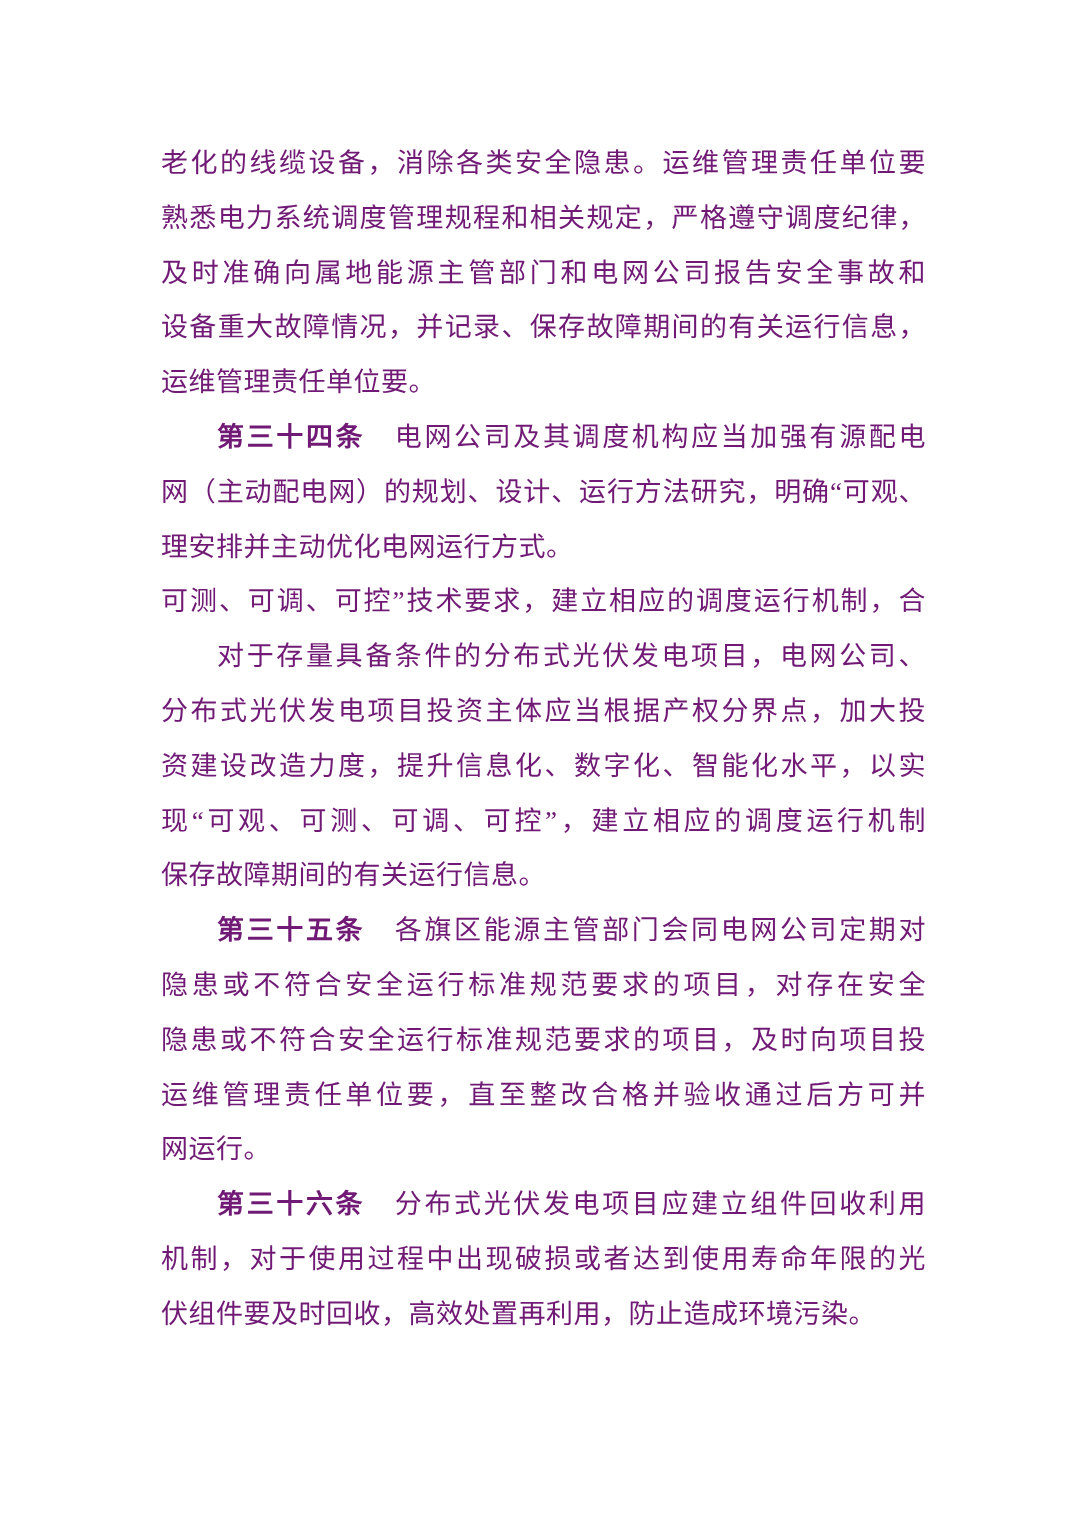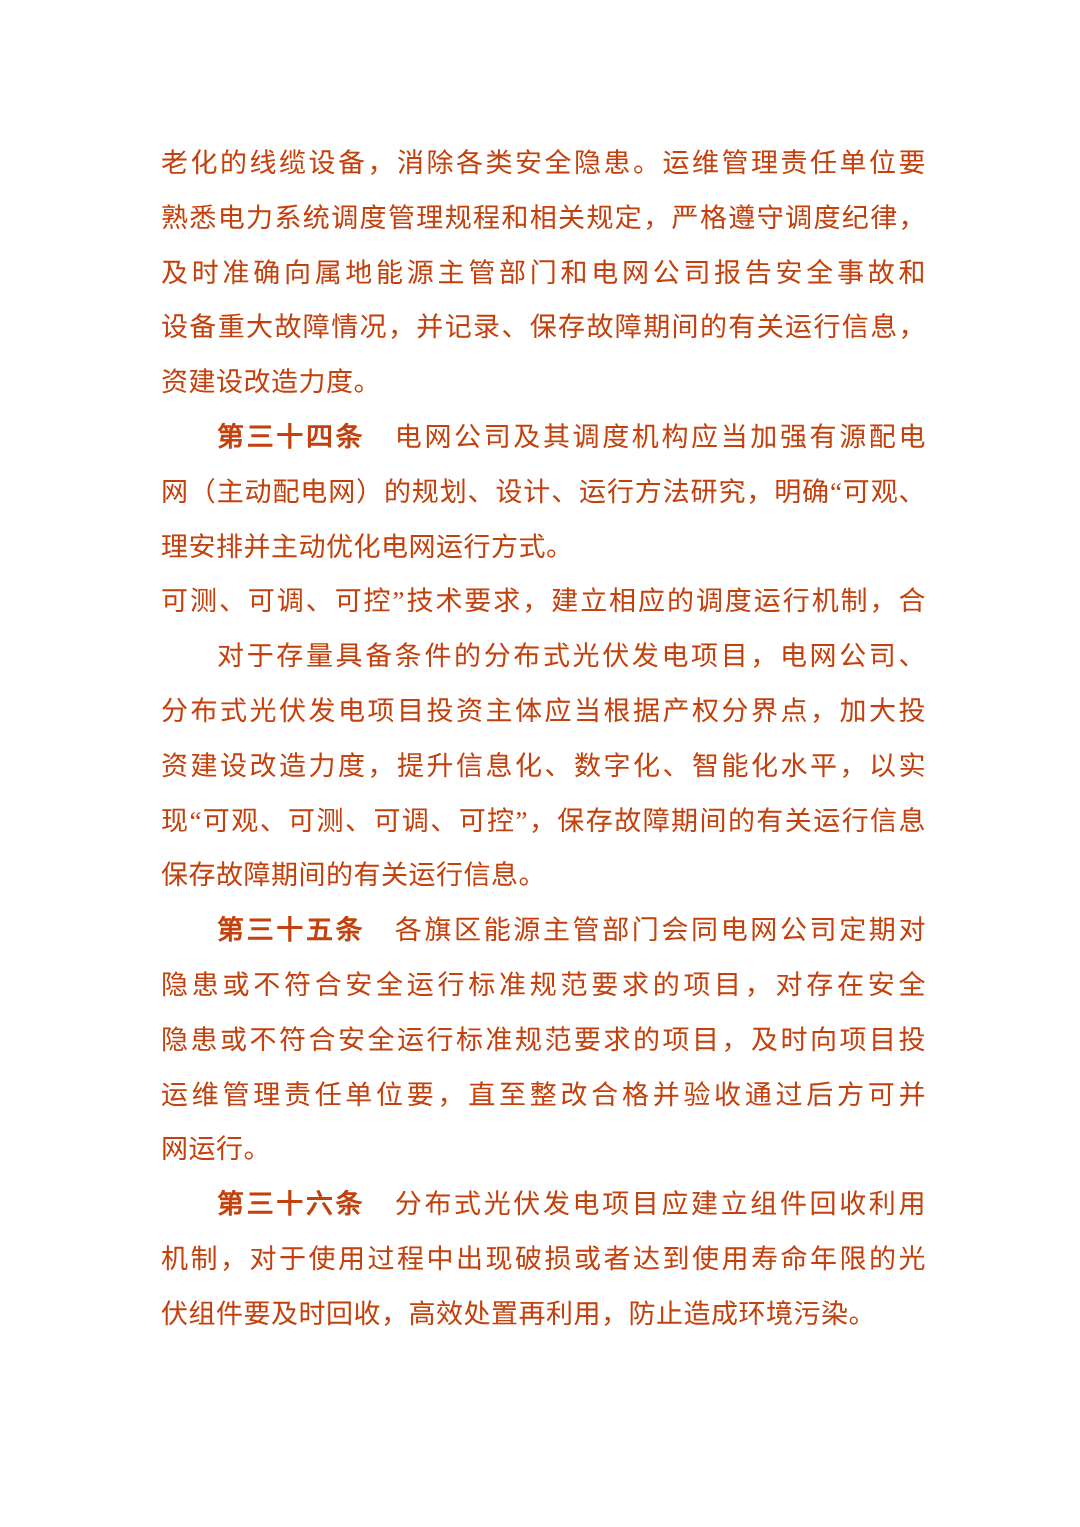--- a/index.html
+++ b/index.html
@@ -17,21 +17,21 @@
   .text-column {
     position: absolute;
     left: 161px;
     top: 136px;
     width: 765px;
   }
   .line {
     font-family: "Liberation Serif", "DejaVu Serif", serif;
     font-size: 27px;
     line-height: 54.8px;
-    color: #c2410c;
+    color: #701a75;
     text-align: justify;
     text-align-last: justify;
     letter-spacing: 0.5px;
   }
   .line.end {
     text-align-last: left;
   }
   .line.indent {
     text-indent: 56px;
   }
@@ -43,29 +43,29 @@
 </style>
 </head>
 <body>
 
 <div class="page">
   <div class="text-column" style="color: rgb(30, 30, 30);">
       <div class="line">老化的线缆设备，消除各类安全隐患。运维管理责任单位要</div>
       <div class="line">熟悉电力系统调度管理规程和相关规定，严格遵守调度纪律，</div>
       <div class="line">及时准确向属地能源主管部门和电网公司报告安全事故和</div>
       <div class="line">设备重大故障情况，并记录、保存故障期间的有关运行信息，</div>
-      <div class="line end">资建设改造力度。</div>
+      <div class="line end">运维管理责任单位要。</div>
       <div class="line indent"><span class="heading">第三十四条</span>　电网公司及其调度机构应当加强有源配电</div>
       <div class="line">网（主动配电网）的规划、设计、运行方法研究，明确“可观、</div>
       <div class="line end">理安排并主动优化电网运行方式。</div>
       <div class="line">可测、可调、可控”技术要求，建立相应的调度运行机制，合</div>
       <div class="line indent">对于存量具备条件的分布式光伏发电项目，电网公司、</div>
       <div class="line">分布式光伏发电项目投资主体应当根据产权分界点，加大投</div>
       <div class="line">资建设改造力度，提升信息化、数字化、智能化水平，以实</div>
-      <div class="line">现“可观、可测、可调、可控”，保存故障期间的有关运行信息</div>
+      <div class="line">现“可观、可测、可调、可控”，建立相应的调度运行机制</div>
       <div class="line end">保存故障期间的有关运行信息。</div>
       <div class="line indent"><span class="heading">第三十五条</span>　各旗区能源主管部门会同电网公司定期对</div>
       <div class="line">隐患或不符合安全运行标准规范要求的项目，对存在安全</div>
       <div class="line">隐患或不符合安全运行标准规范要求的项目，及时向项目投</div>
       <div class="line">运维管理责任单位要，直至整改合格并验收通过后方可并</div>
       <div class="line end">网运行。</div>
       <div class="line indent"><span class="heading">第三十六条</span>　分布式光伏发电项目应建立组件回收利用</div>
       <div class="line">机制，对于使用过程中出现破损或者达到使用寿命年限的光</div>
       <div class="line end">伏组件要及时回收，高效处置再利用，防止造成环境污染。</div>
     </div>

